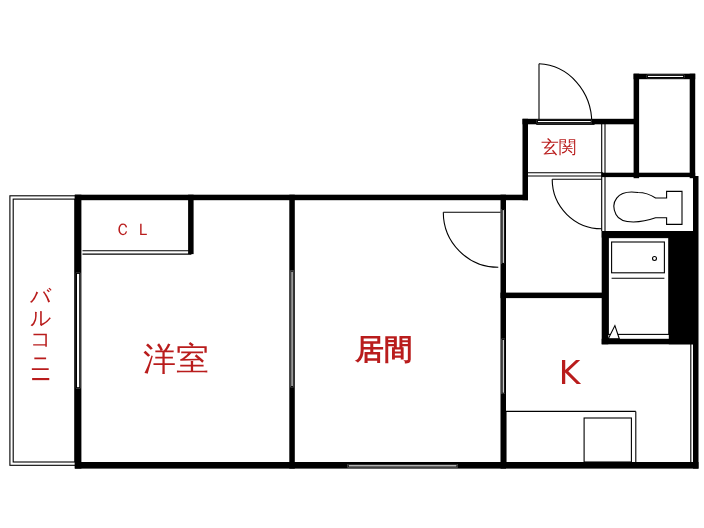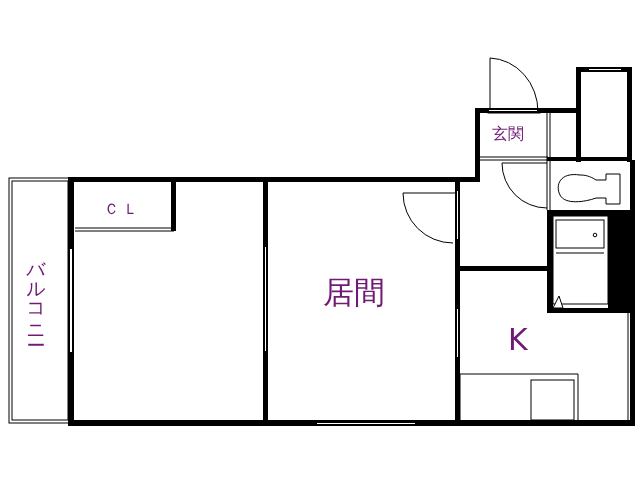--- a/index.html
+++ b/index.html
@@ -1,20 +1,20 @@
 <!DOCTYPE html>
 <html><head>
 <meta charset="utf-8">
 <style>
   html, body { margin:0; padding:0; background:#ffffff; }
   body { width:640px; height:480px; position:relative; overflow:hidden; font-family:"DejaVu Sans", sans-serif; }
   .abs { position:absolute; box-sizing:border-box; }
   .wall { position:absolute; background:#000; }
   .win { position:absolute; background:#fff; border:1px solid #000; box-sizing:border-box; }
-  .label { position:absolute; color:#701a75; white-space:nowrap; }
+  .label { position:absolute; color:#b91c1c; white-space:nowrap; }
   svg { position:absolute; left:0; top:0; }
 </style>
 </head>
 <body>
 
 <div class="abs" style="left:0;top:0;width:640px;height:480px;">
 
   <svg width="640" height="480">
 
     <rect x="9" y="178" width="60" height="245" fill="none" stroke="#000" stroke-width="1"></rect>
@@ -78,16 +78,17 @@
   <div class="win" style="left:588px;top:68px;width:34px;height:3px;"></div>
   <div class="win" style="left:69px;top:248px;width:4px;height:105px;"></div>
   <div class="win" style="left:264px;top:246px;width:3px;height:106px;"></div>
   <div class="win" style="left:316px;top:422px;width:100px;height:3px;"></div>
   <div class="win" style="left:456px;top:190px;width:3px;height:50px;"></div>
   <div class="win" style="left:456px;top:308px;width:3px;height:50px;"></div>
   <div class="win" style="left:488px;top:109px;width:50px;height:3px;"></div>
 
   <div class="label" style="left:28px;top:248px;width:20px;font-size:19px;line-height:22px;writing-mode:vertical-rl;">バルコニー</div>
   <div class="label" style="left:104px;top:200px;font-size:15px;letter-spacing:4px;">ＣＬ</div>
-  <div class="label" style="left:323px;top:272px;font-size:31px;">居間</div>
+  <div class="label" style="left:130px;top:306px;font-size:30px;">洋室</div>
+  <div class="label" style="left:323px;top:300px;font-size:26px;font-weight:bold;">居間</div>
   <div class="label" style="left:492px;top:124px;font-size:16px;">玄関</div>
   <div class="label" style="left:508px;top:322px;font-size:30px;">K</div>
 </div>
 
 </body></html>

